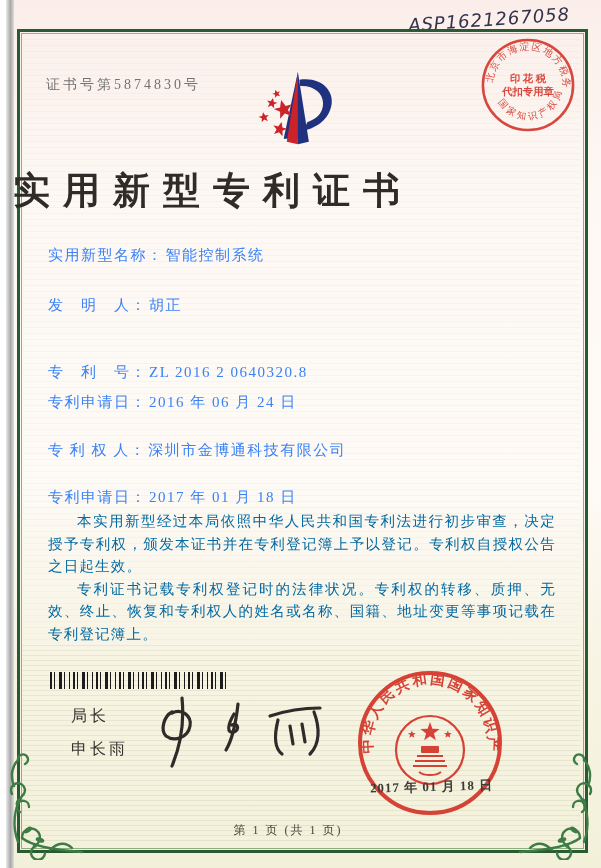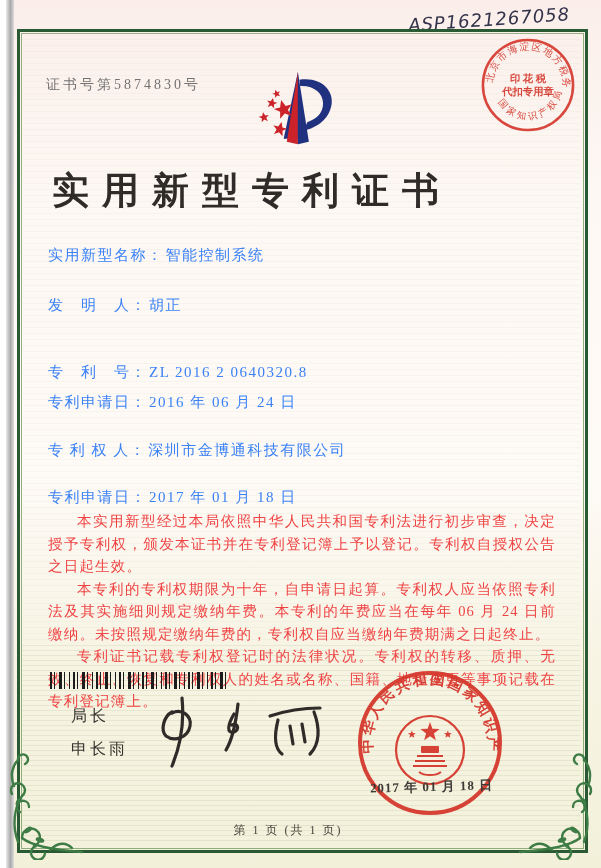--- a/index.html
+++ b/index.html
@@ -36,31 +36,31 @@
   }
   .texture-soft{
     position:absolute;left:21px;top:33px;width:559px;height:612px;
     background:repeating-linear-gradient(180deg,rgba(205,200,180,0.12) 0 1px,rgba(255,255,255,0) 1px 6px);
   }
   .cert-no{
     position:absolute;left:46px;top:76px;font-size:14px;letter-spacing:3px;color:#737373;
   }
   .logo{position:absolute;left:238px;top:64px;width:126px;height:88px;}
   .title{
-    position:absolute;left:0;top:166px;width:491px;text-align:center;
+    position:absolute;left:0;top:166px;width:491px;text-align:left;
     font-size:37px;font-weight:bold;color:#2e2b28;letter-spacing:13px;text-indent:13px;
   }
   .field-row{
     position:absolute;left:48px;font-size:15px;color:#3b82f6;letter-spacing:1.5px;white-space:nowrap;
   }
   .field-label{display:inline-block;}
   .field-value{display:inline-block;margin-left:2px;}
   .paragraphs{
     position:absolute;left:48px;top:510px;width:508px;
-    font-size:14.5px;line-height:22.5px;color:#ef4444;
+    font-size:14.5px;line-height:22.5px;color:#0369a1;
     text-align:justify;letter-spacing:1.2px;
   }
   .paragraphs p{margin:0;text-indent:2em;}
   .barcode{
     position:absolute;left:50px;top:672px;width:176px;height:17px;
     background:
       repeating-linear-gradient(90deg,
         #1c1c1c 0 2px, rgba(0,0,0,0) 2px 4px,
         #1c1c1c 4px 5px, rgba(0,0,0,0) 5px 9px,
         #1c1c1c 9px 12px, rgba(0,0,0,0) 12px 14px,
@@ -148,21 +148,20 @@
 </div>
 <div class="field-row" style="top:441px">
   <span class="field-label">专 利 权 人：</span><span class="field-value">深圳市金博通科技有限公司</span>
 </div>
 <div class="field-row" style="top:488px">
   <span class="field-label">专利申请日：</span><span class="field-value">2017 年 01 月 18 日</span>
 </div>
 
 <div class="paragraphs">
   <p>本实用新型经过本局依照中华人民共和国专利法进行初步审查，决定授予专利权，颁发本证书并在专利登记簿上予以登记。专利权自授权公告之日起生效。</p>
-  <p>本专利的专利权期限为十年，自申请日起算。专利权人应当依照专利法及其实施细则规定缴纳年费。本专利的年费应当在每年 06 月 24 日前缴纳。未按照规定缴纳年费的，专利权自应当缴纳年费期满之日起终止。</p>
   <p>专利证书记载专利权登记时的法律状况。专利权的转移、质押、无效、终止、恢复和专利权人的姓名或名称、国籍、地址变更等事项记载在专利登记簿上。</p>
 </div>
 
 <div class="barcode"></div>
 
 <div class="signer">
   <div>局长</div>
   <div>申长雨</div>
 </div>
 

